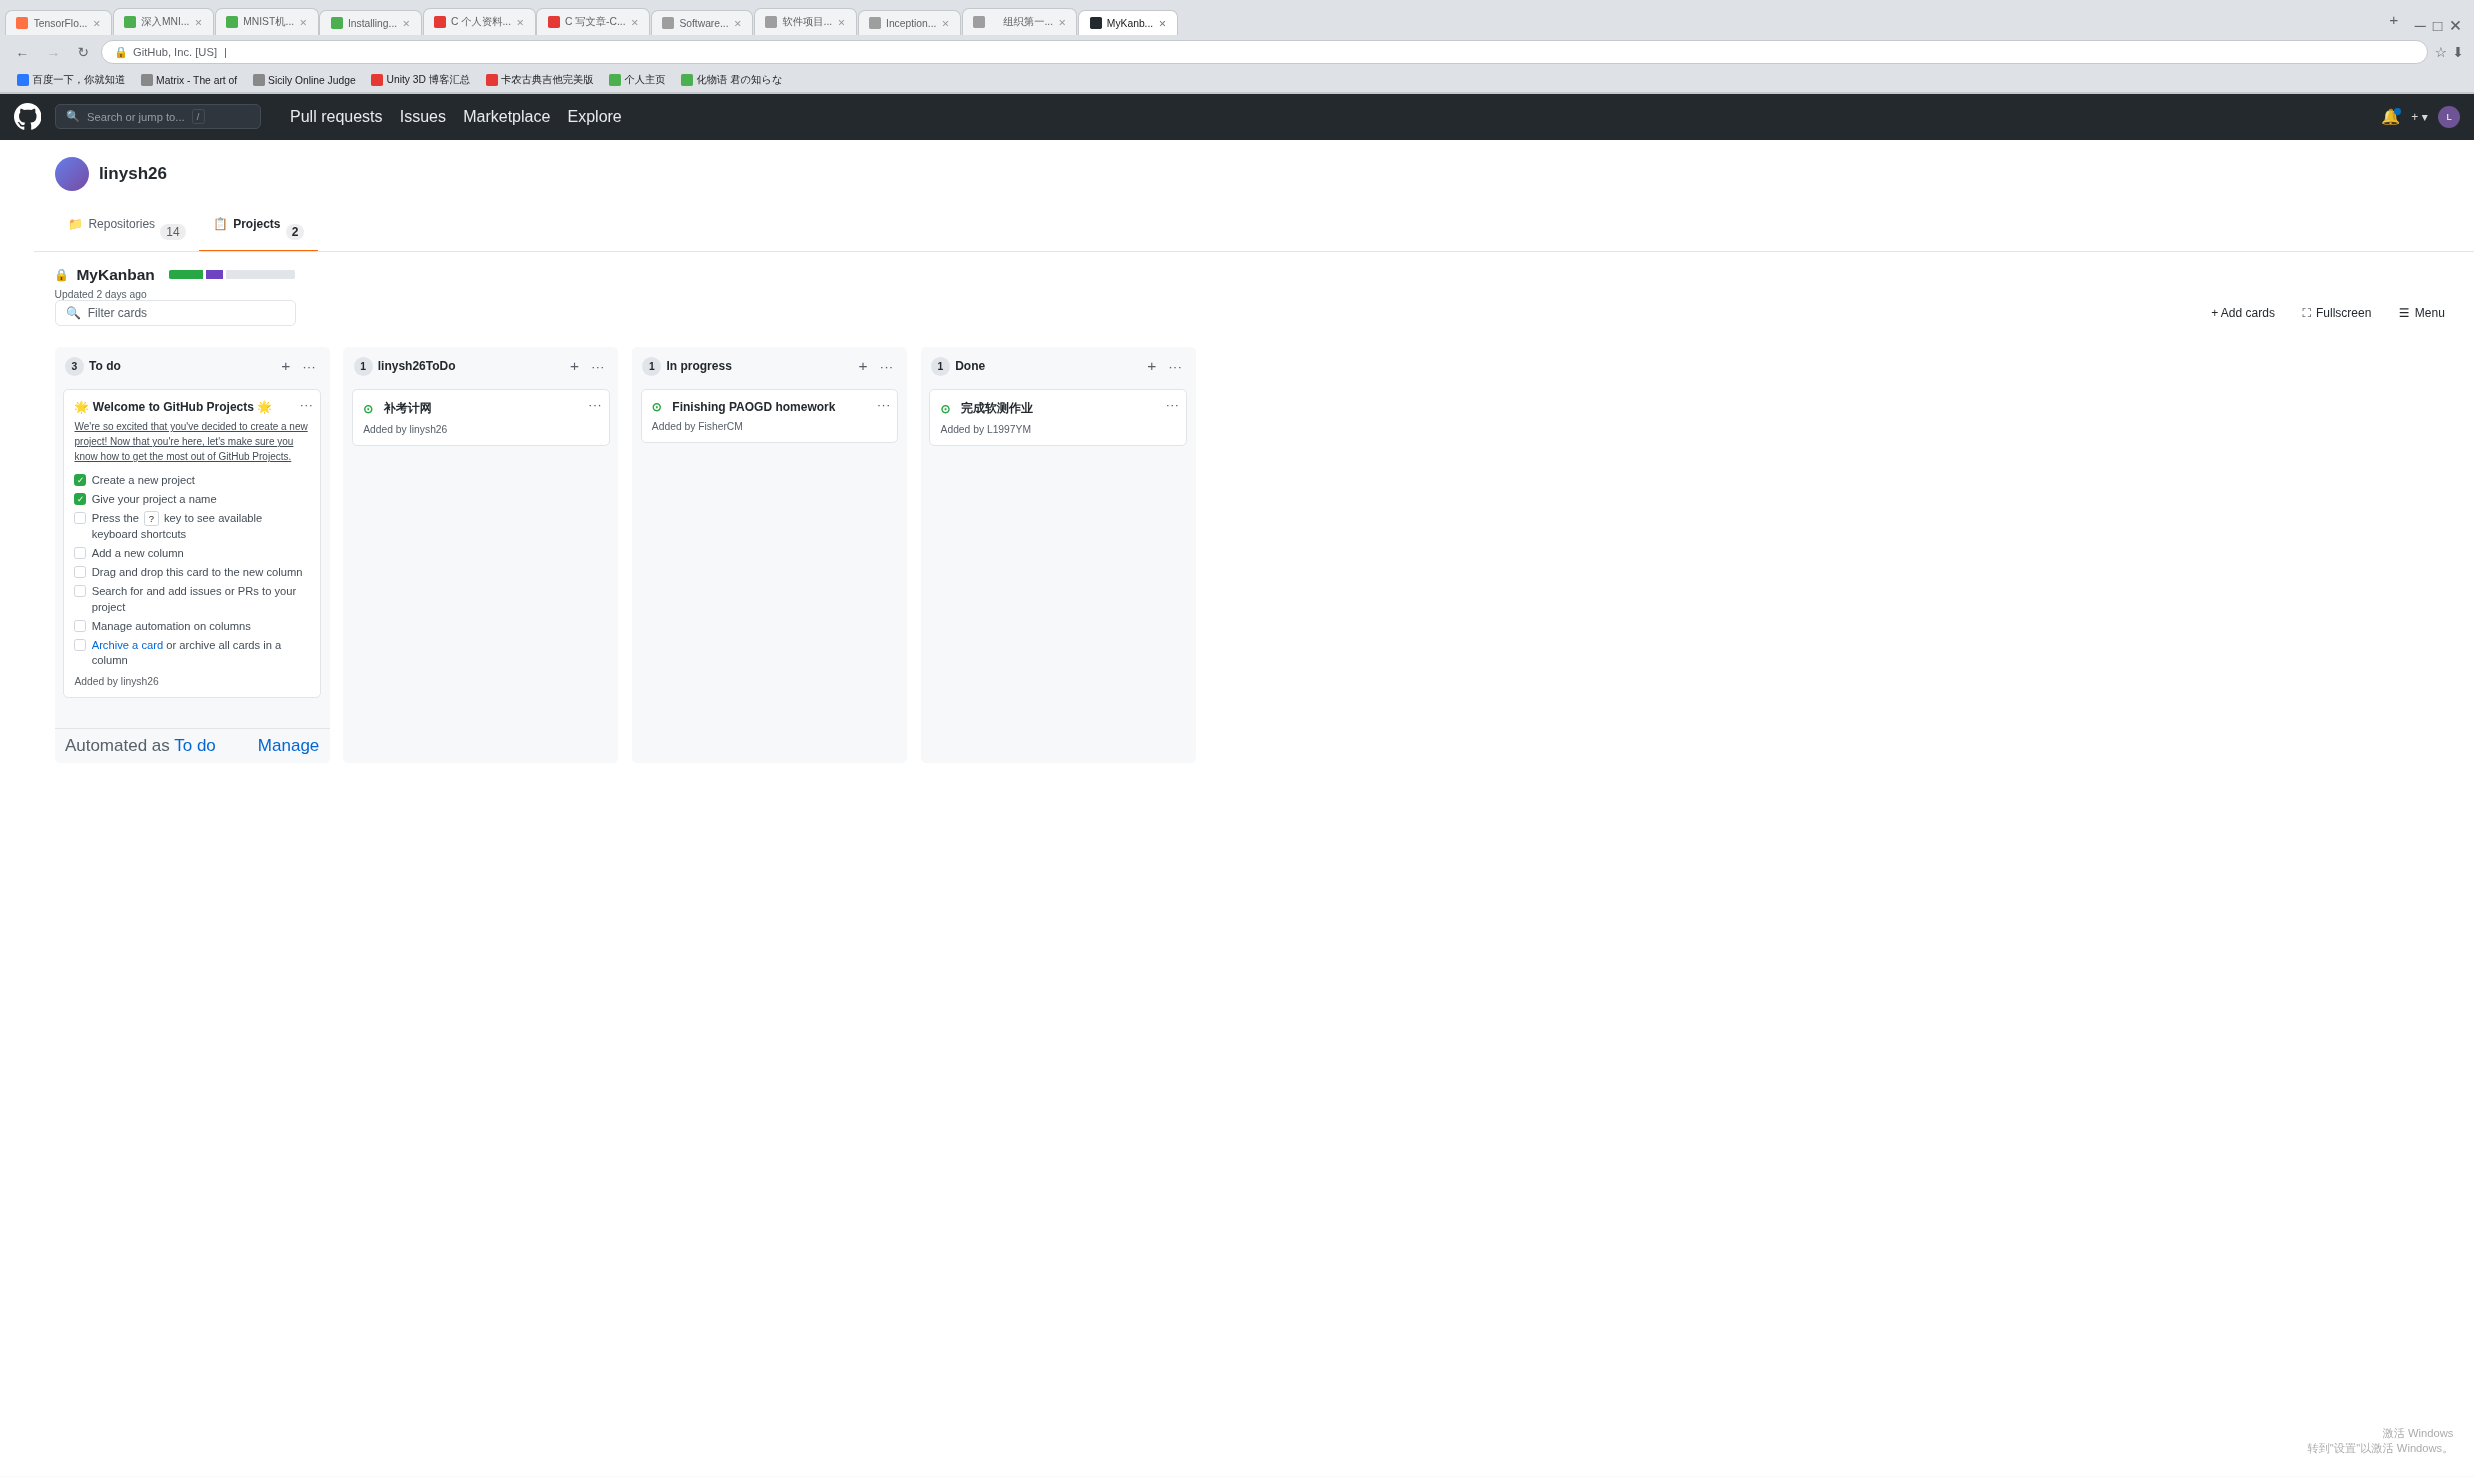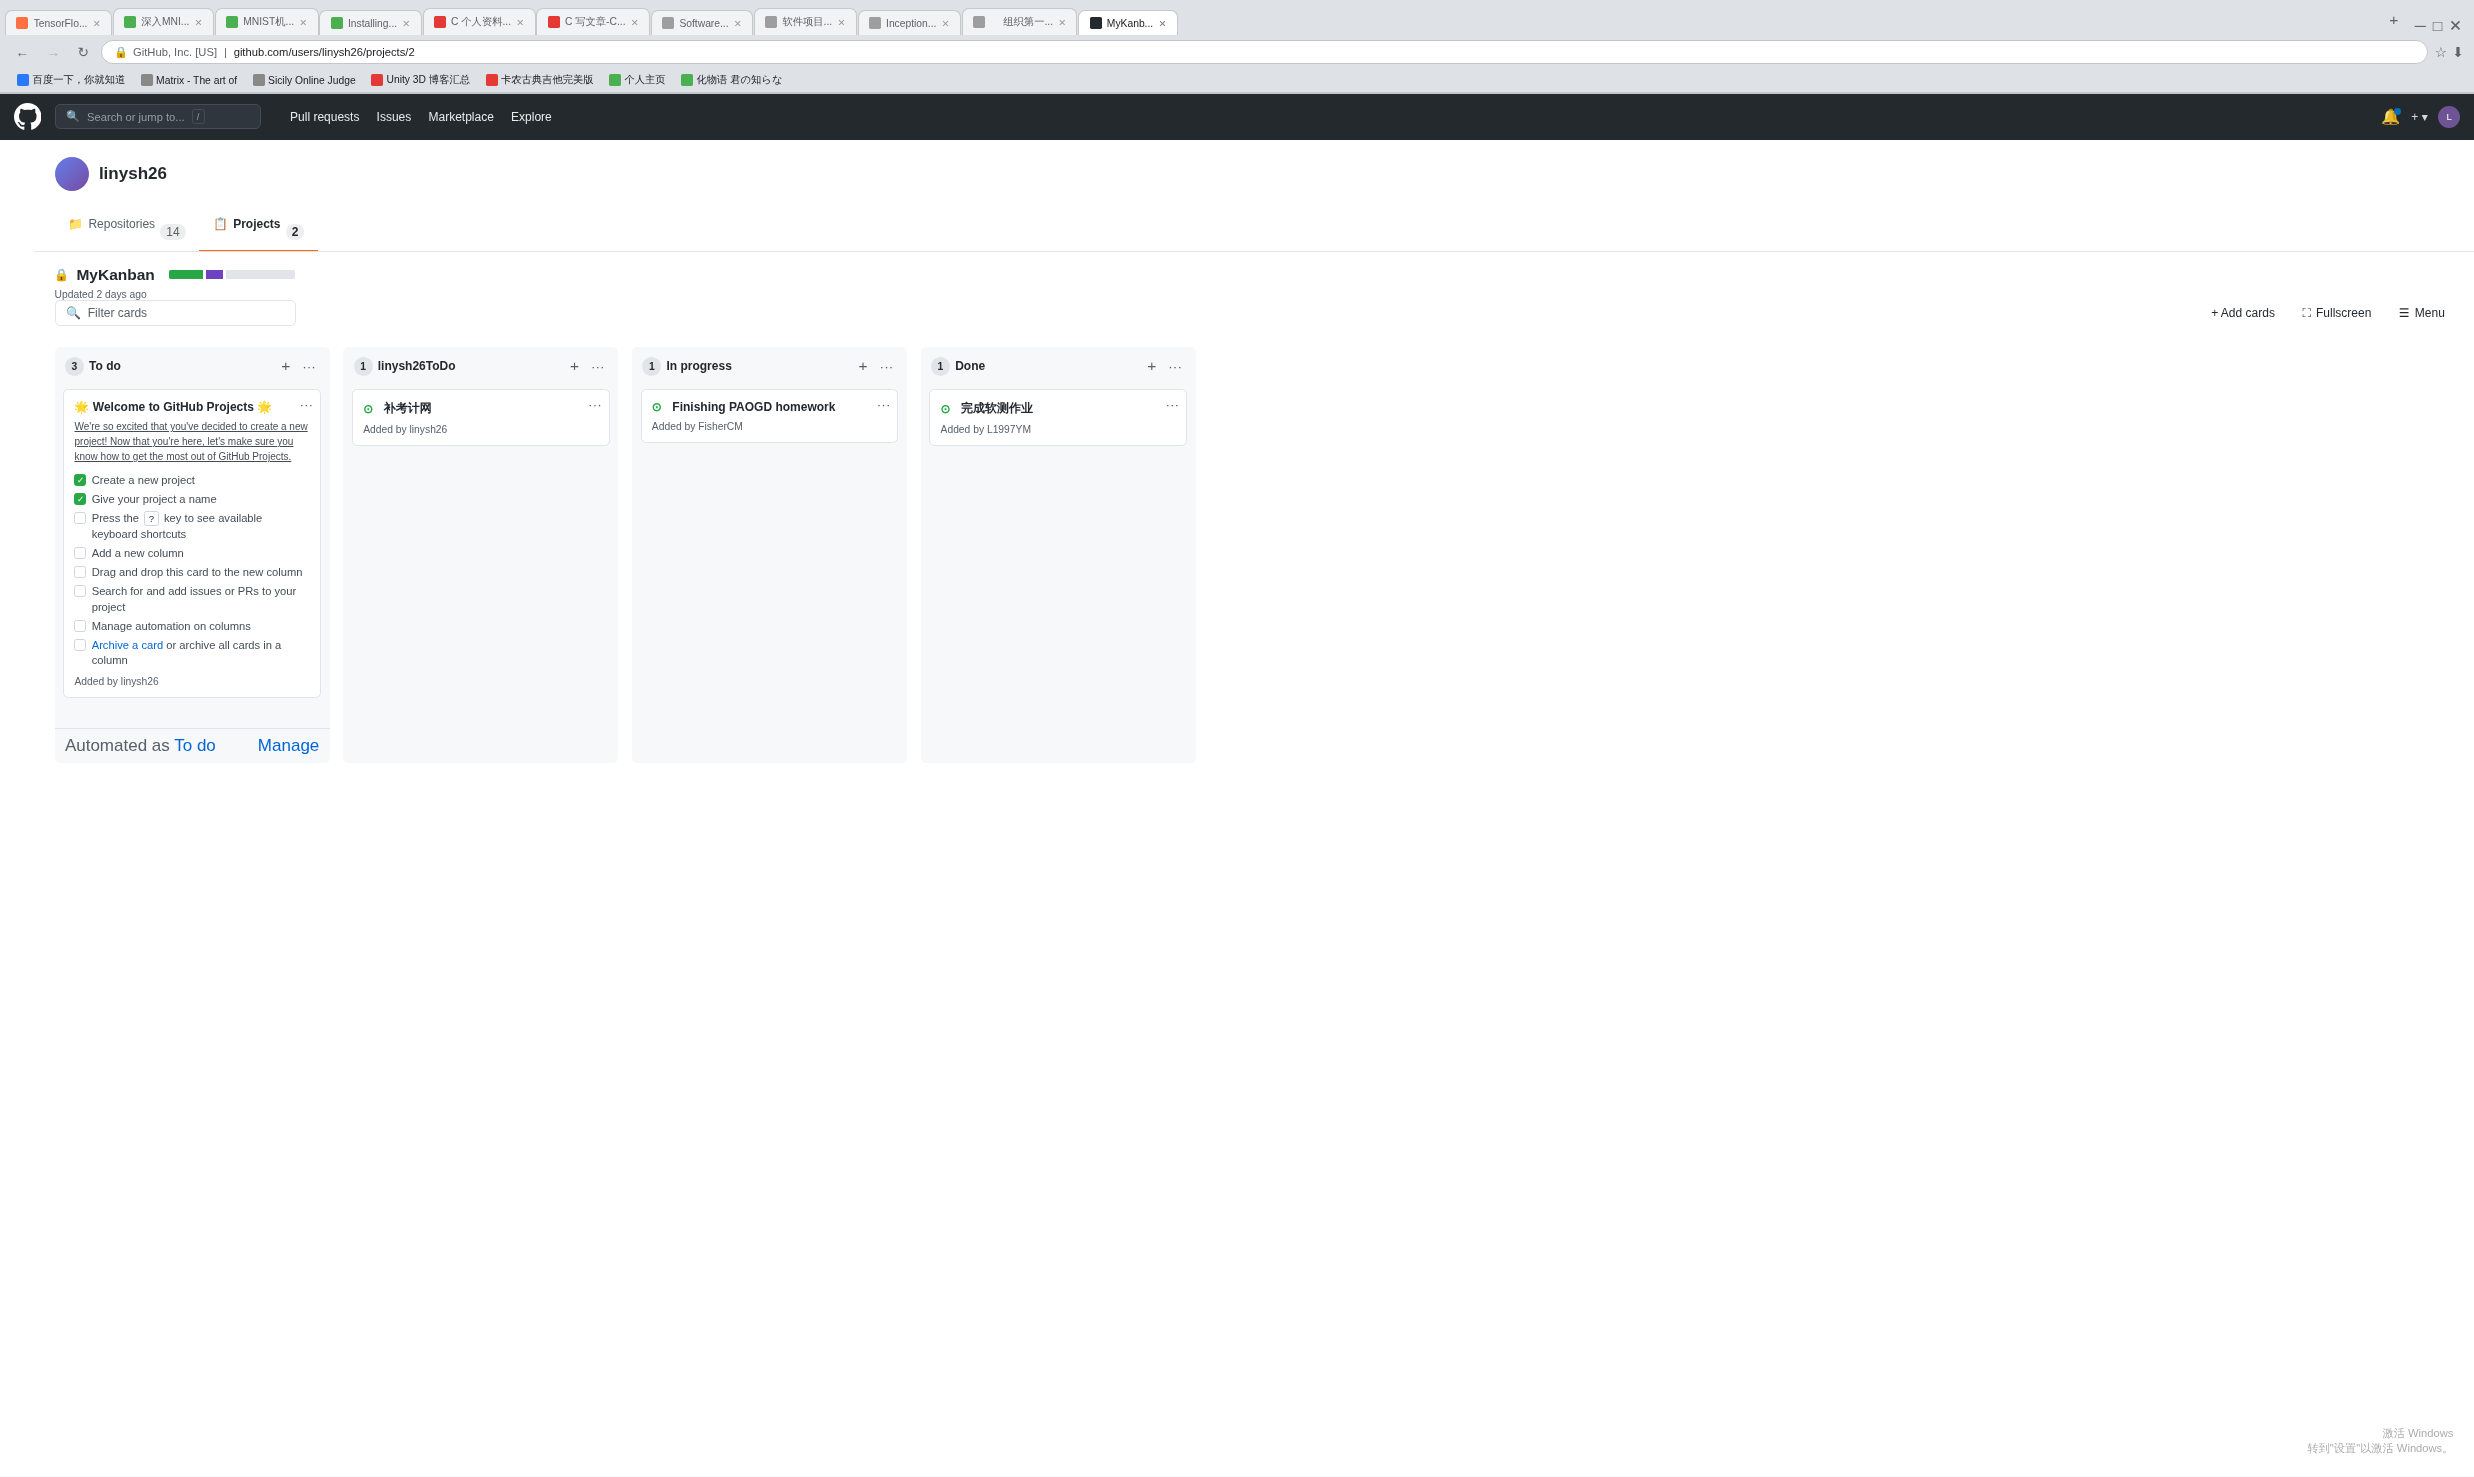--- a/index.html
+++ b/index.html
@@ -26,21 +26,21 @@
 
     
     .app { display: flex; flex-direction: column; height: calc(100vh - 95px); }
 
     
     .gh-nav { background: #24292e; display: flex; align-items: center; padding: 0 13.7px; height: 46px; gap: 13.7px; flex-shrink: 0; }
     .gh-logo { width: 27.5px; height: 27.5px; fill: #fff; flex-shrink: 0; }
     .gh-search { display: flex; align-items: center; background: #2f363d; border: 0.9px solid #444d56; border-radius: 5.2px; padding: 4.3px 10.3px; gap: 6.9px; min-width: 206px; color: #959da5; font-size: 11.2px; }
     .gh-search-slash { border: 0.9px solid #444d56; border-radius: 2.6px; padding: 0.9px 4.3px; font-size: 9.5px; color: #959da5; }
     .gh-nav-links { display: flex; gap: 0; margin-left: 6.9px; }
-    .gh-nav-link { color: #fff; text-decoration: none; padding: 6.9px 8.6px; font-size: 12px; font-weight: 500; opacity: 0.9; }
+    .gh-nav-link { color: #fff; text-decoration: none; padding: 6.9px 8.6px; font-size: 16px; font-weight: 500; opacity: 0.9; }
     .gh-nav-right { margin-left: auto; display: flex; align-items: center; gap: 10.3px; }
     .gh-icon-btn { background: none; border: none; color: #fff; cursor: pointer; font-size: 15.5px; opacity: 0.9; position: relative; }
     .gh-notif-dot { position: absolute; top: 0; right: 0; width: 6.9px; height: 6.9px; background: #0075ca; border-radius: 50%; }
     .gh-avatar { width: 22.3px; height: 22.3px; border-radius: 50%; background: #6e5494; display: flex; align-items: center; justify-content: center; color: #fff; font-size: 9.5px; }
     .gh-plus-btn { display: flex; align-items: center; gap: 2.6px; color: #fff; cursor: pointer; font-size: 12px; opacity: 0.9; }
 
     
     .content { flex: 1; overflow-y: auto; background: #fff; }
 
     
@@ -189,21 +189,20 @@
   </div>
 
   <div class="address-bar">
     <button class="nav-btn">←</button>
     <button class="nav-btn" style="opacity:0.4;">→</button>
     <button class="nav-btn">↻</button>
     <div class="url-bar">
       <span style="color:#5f6368;font-size:11.2px;">🔒</span>
       <span style="color:#5f6368;font-size:11.2px;">GitHub, Inc. [US]</span>
       <span style="font-size:11.2px;color:#5f6368;margin:0 1.7px;">|</span>
-      <span class="url-text">github.com/users/linysh26/projects/2</span>
     </div>
     <div class="browser-actions">
       <span style="cursor:pointer;">☆</span>
       <span style="cursor:pointer;">⬇</span>
     </div>
   </div>
 
   <div class="bookmarks-bar">
     <div id="bookmarks-container" style="display:flex;gap:1.7px;">
         <div class="bookmark-item">

